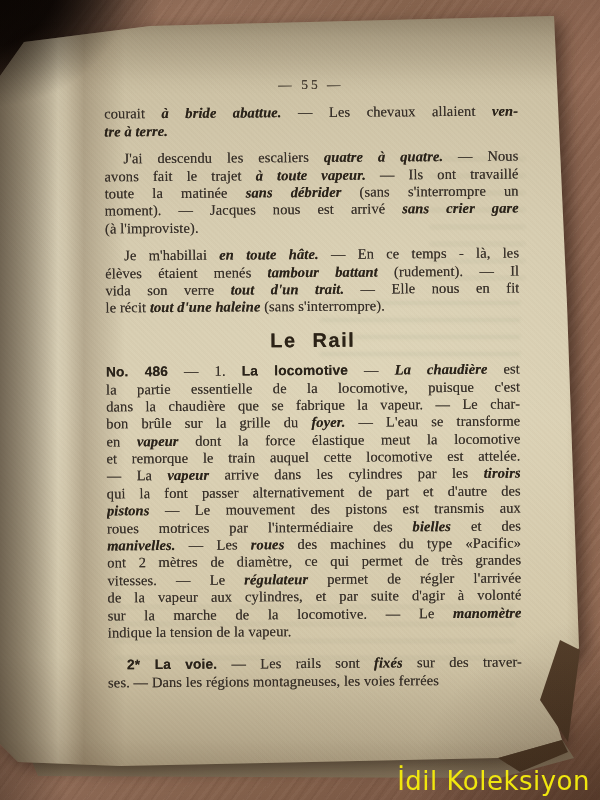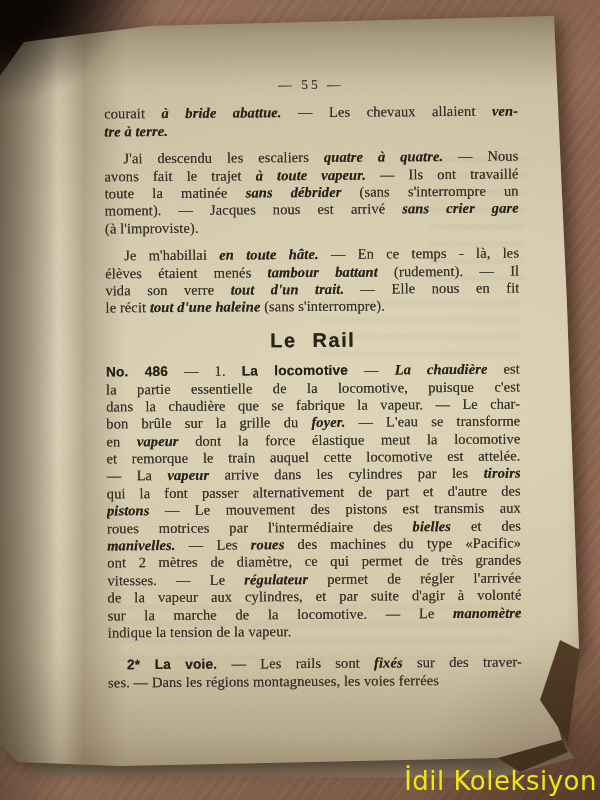--- a/index.html
+++ b/index.html
@@ -76,21 +76,21 @@
   }
   .vignette {
     position:absolute; inset:0; pointer-events:none; z-index:6;
     background:
       radial-gradient(34% 22% at -2% -2%, rgba(8,4,2,.85), rgba(8,4,2,0) 70%),
       linear-gradient(90deg, rgba(25,15,8,.28), rgba(25,15,8,0) 11%),
       linear-gradient(180deg, rgba(30,18,10,.14), rgba(30,18,10,0) 10%, rgba(30,18,10,0) 82%, rgba(40,22,12,.20) 100%),
       radial-gradient(55% 40% at 103% 103%, rgba(35,18,8,.28), rgba(35,18,8,0) 65%);
   }
   .watermark {
-    position:absolute; right:3px; bottom:4px; z-index:9;
+    position:absolute; right:10px; bottom:4px; z-index:9;
     font-family:"DejaVu Sans", sans-serif;
     font-size:26px; font-weight:500; letter-spacing:.5px;
   }
 </style>
 </head>
 <body>
 
 <div class="photo">
   <div class="under-sheet"></div>
 

